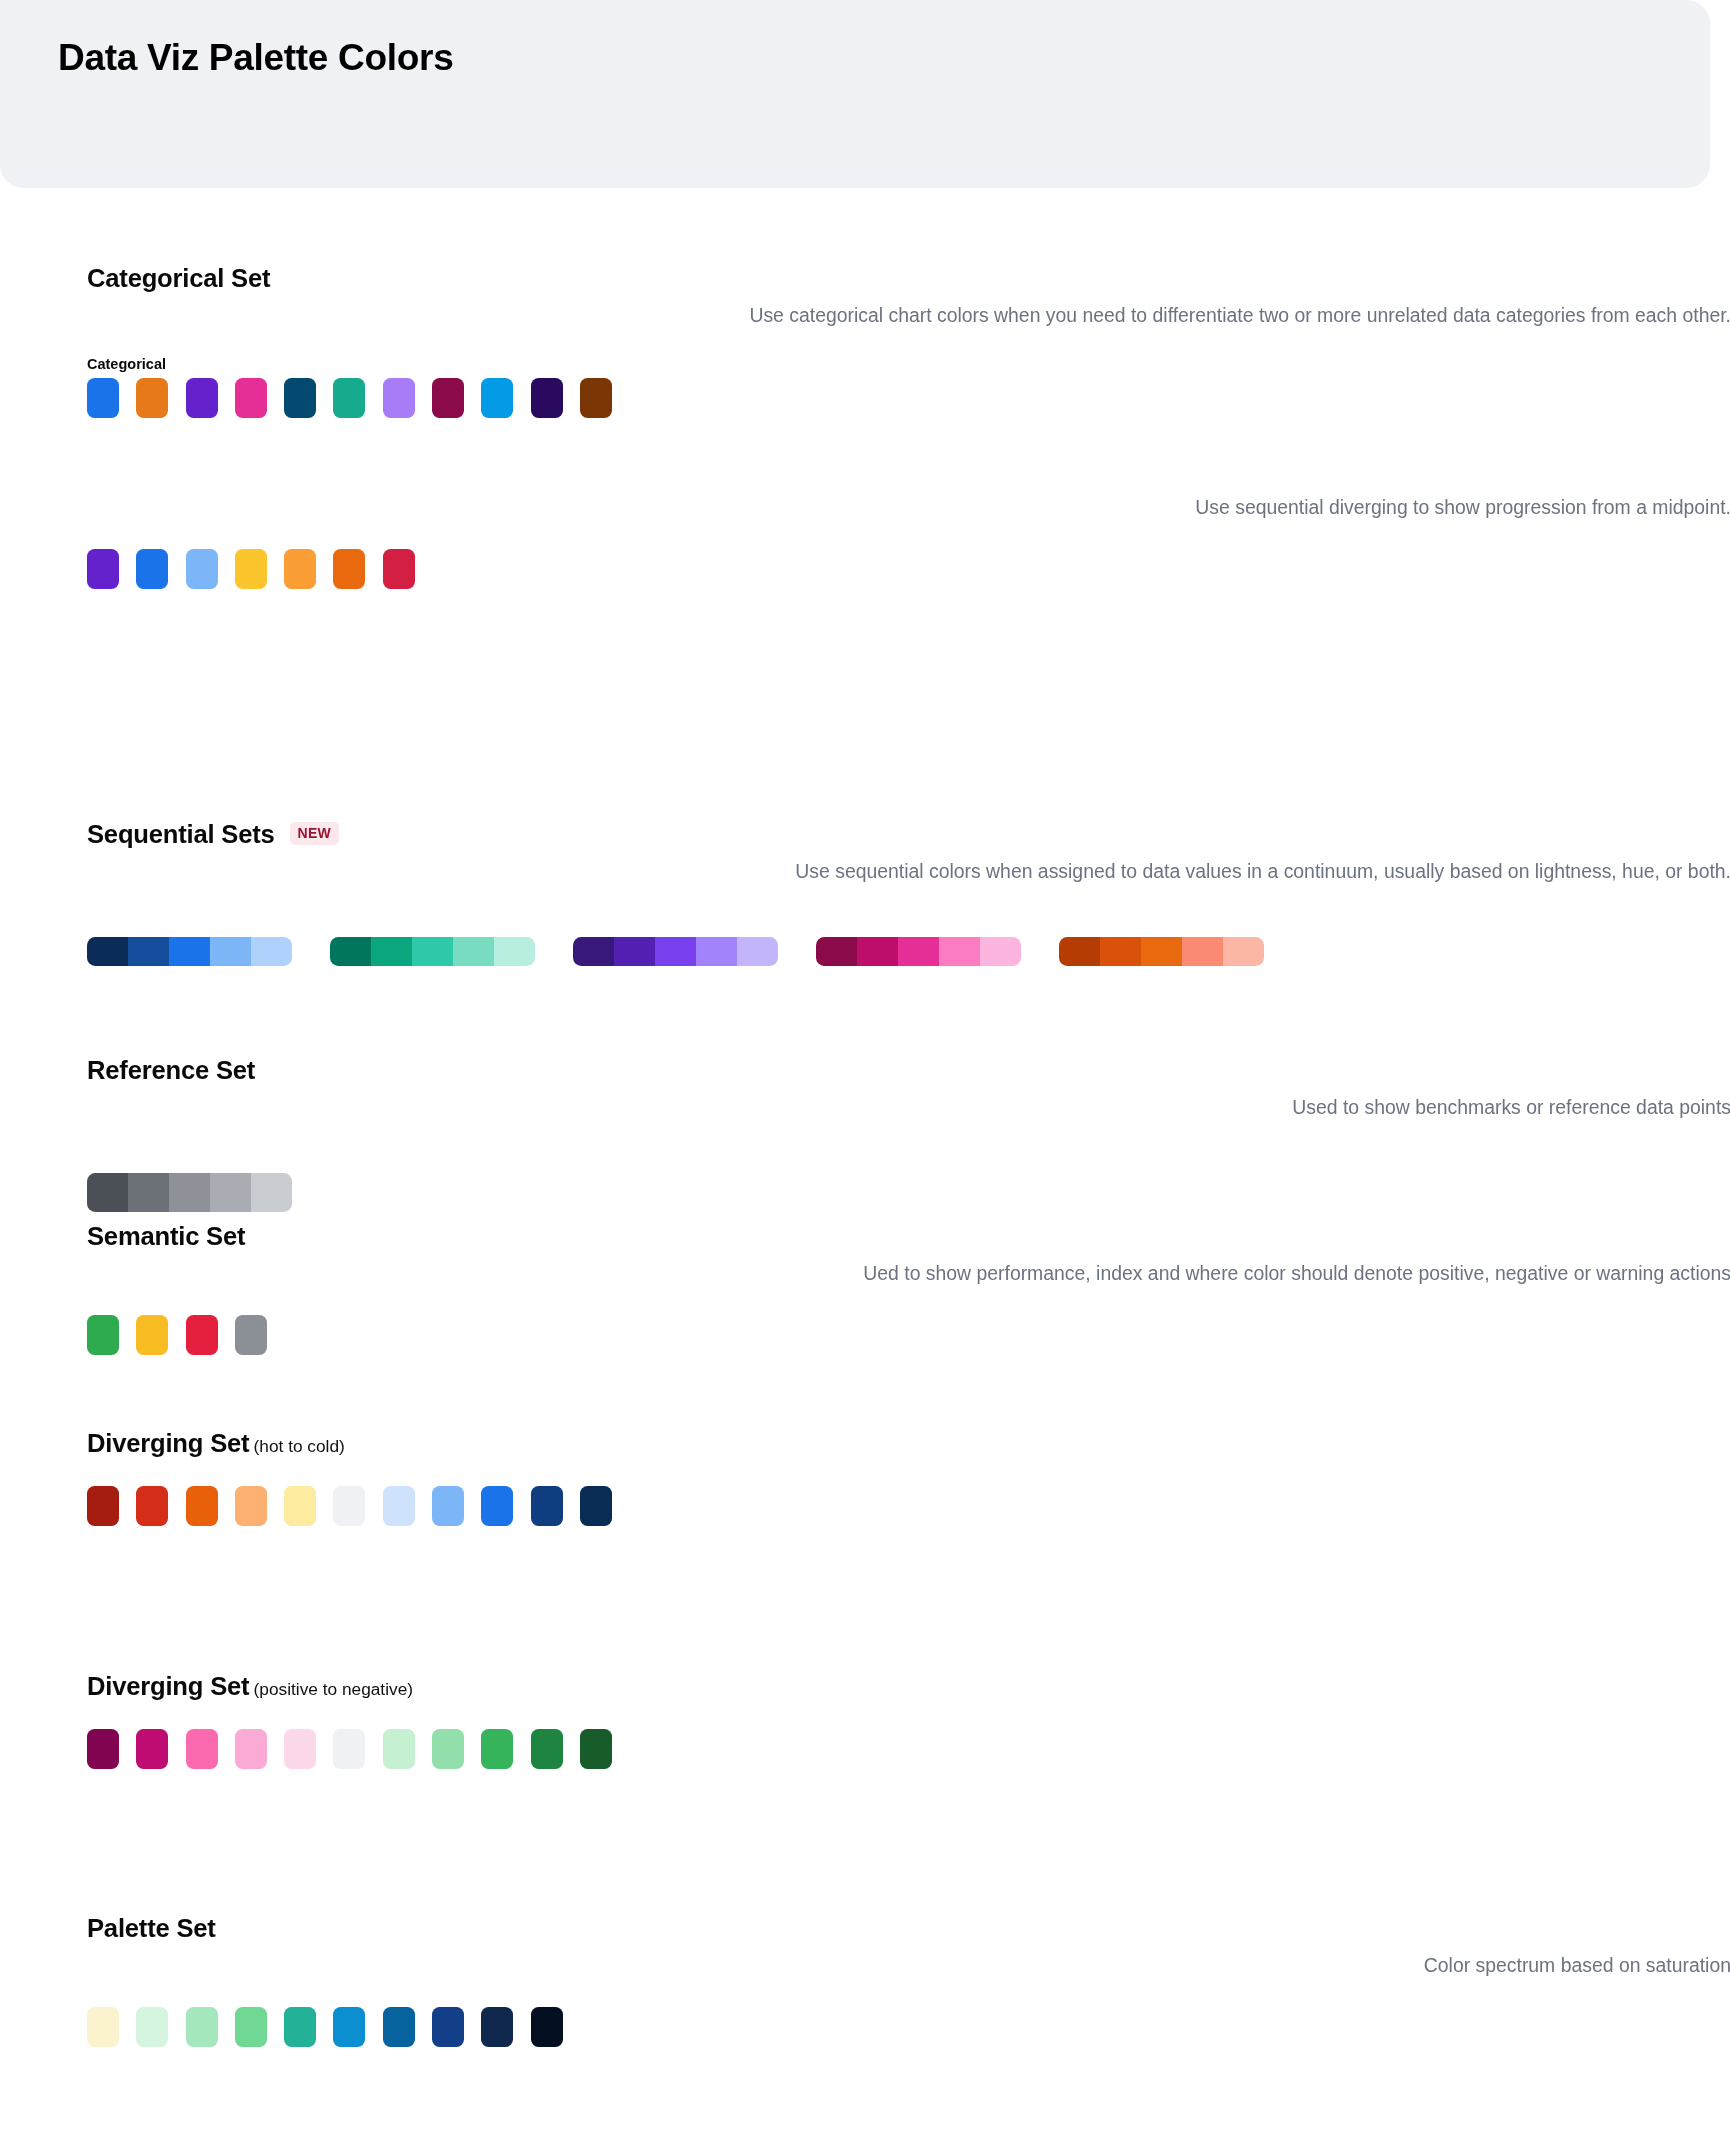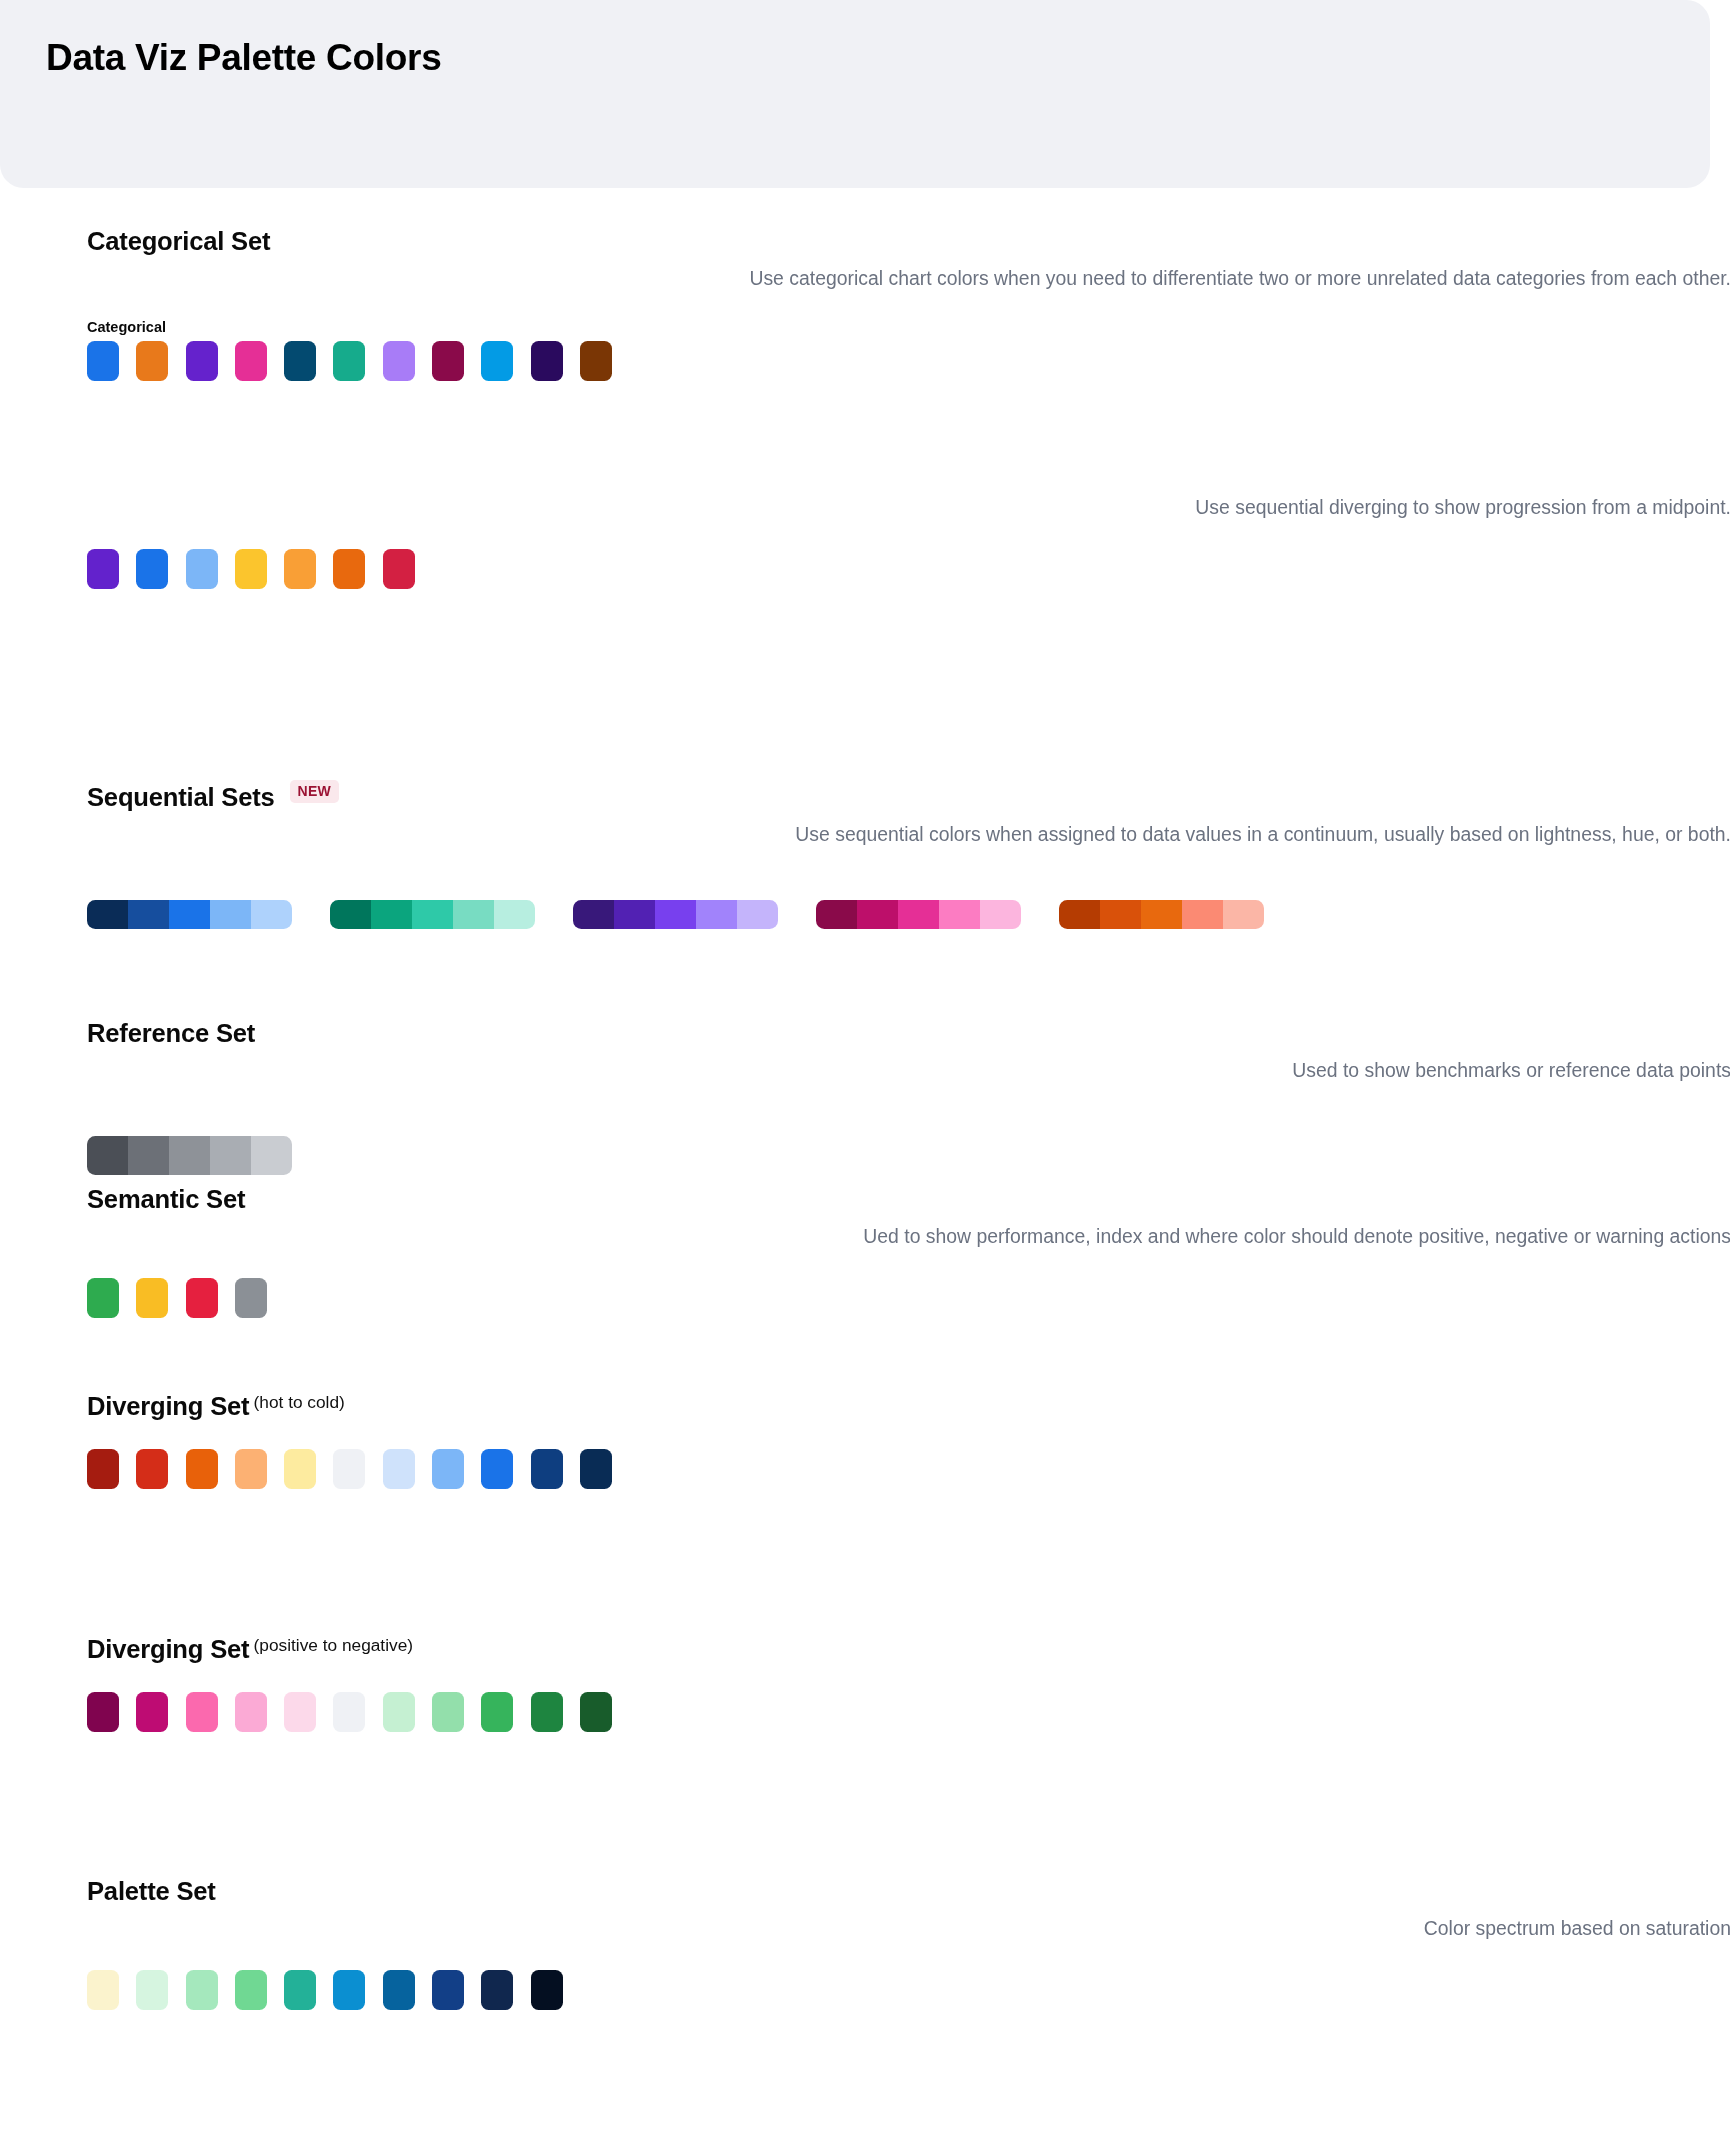--- a/index.html
+++ b/index.html
@@ -25,21 +25,21 @@
     width: 1710px;
     height: 188px;
     background: #f0f1f5;
     border-top-right-radius: 23.5px;
     border-bottom-right-radius: 23.5px;
     border-bottom-left-radius: 23.5px;
     border-top-left-radius: 0;
   }
   .header-title {
     position: absolute;
-    left: 46px;
+    left: 58px;
     top: 37px;
     font-size: 37px;
     font-weight: 700;
     color: #000000;
     letter-spacing: -0.3px;
     white-space: nowrap;
   }
 
   
   .content {
@@ -47,22 +47,23 @@
     left: 0;
     top: 188px;
     width: 1731px;
   }
   .section {
     position: relative;
     padding-left: 87px;
   }
   .section-head {
     display: flex;
-    align-items: flex-start;
+    align-items: flex-end;
     gap: 0;
+    margin-top: 37px;
   }
   .section-title {
     font-size: 25.6px;
     font-weight: 700;
     color: #0a0a0a;
     letter-spacing: -0.2px;
     white-space: nowrap;
     margin: 0;
     line-height: 1.1;
   }

